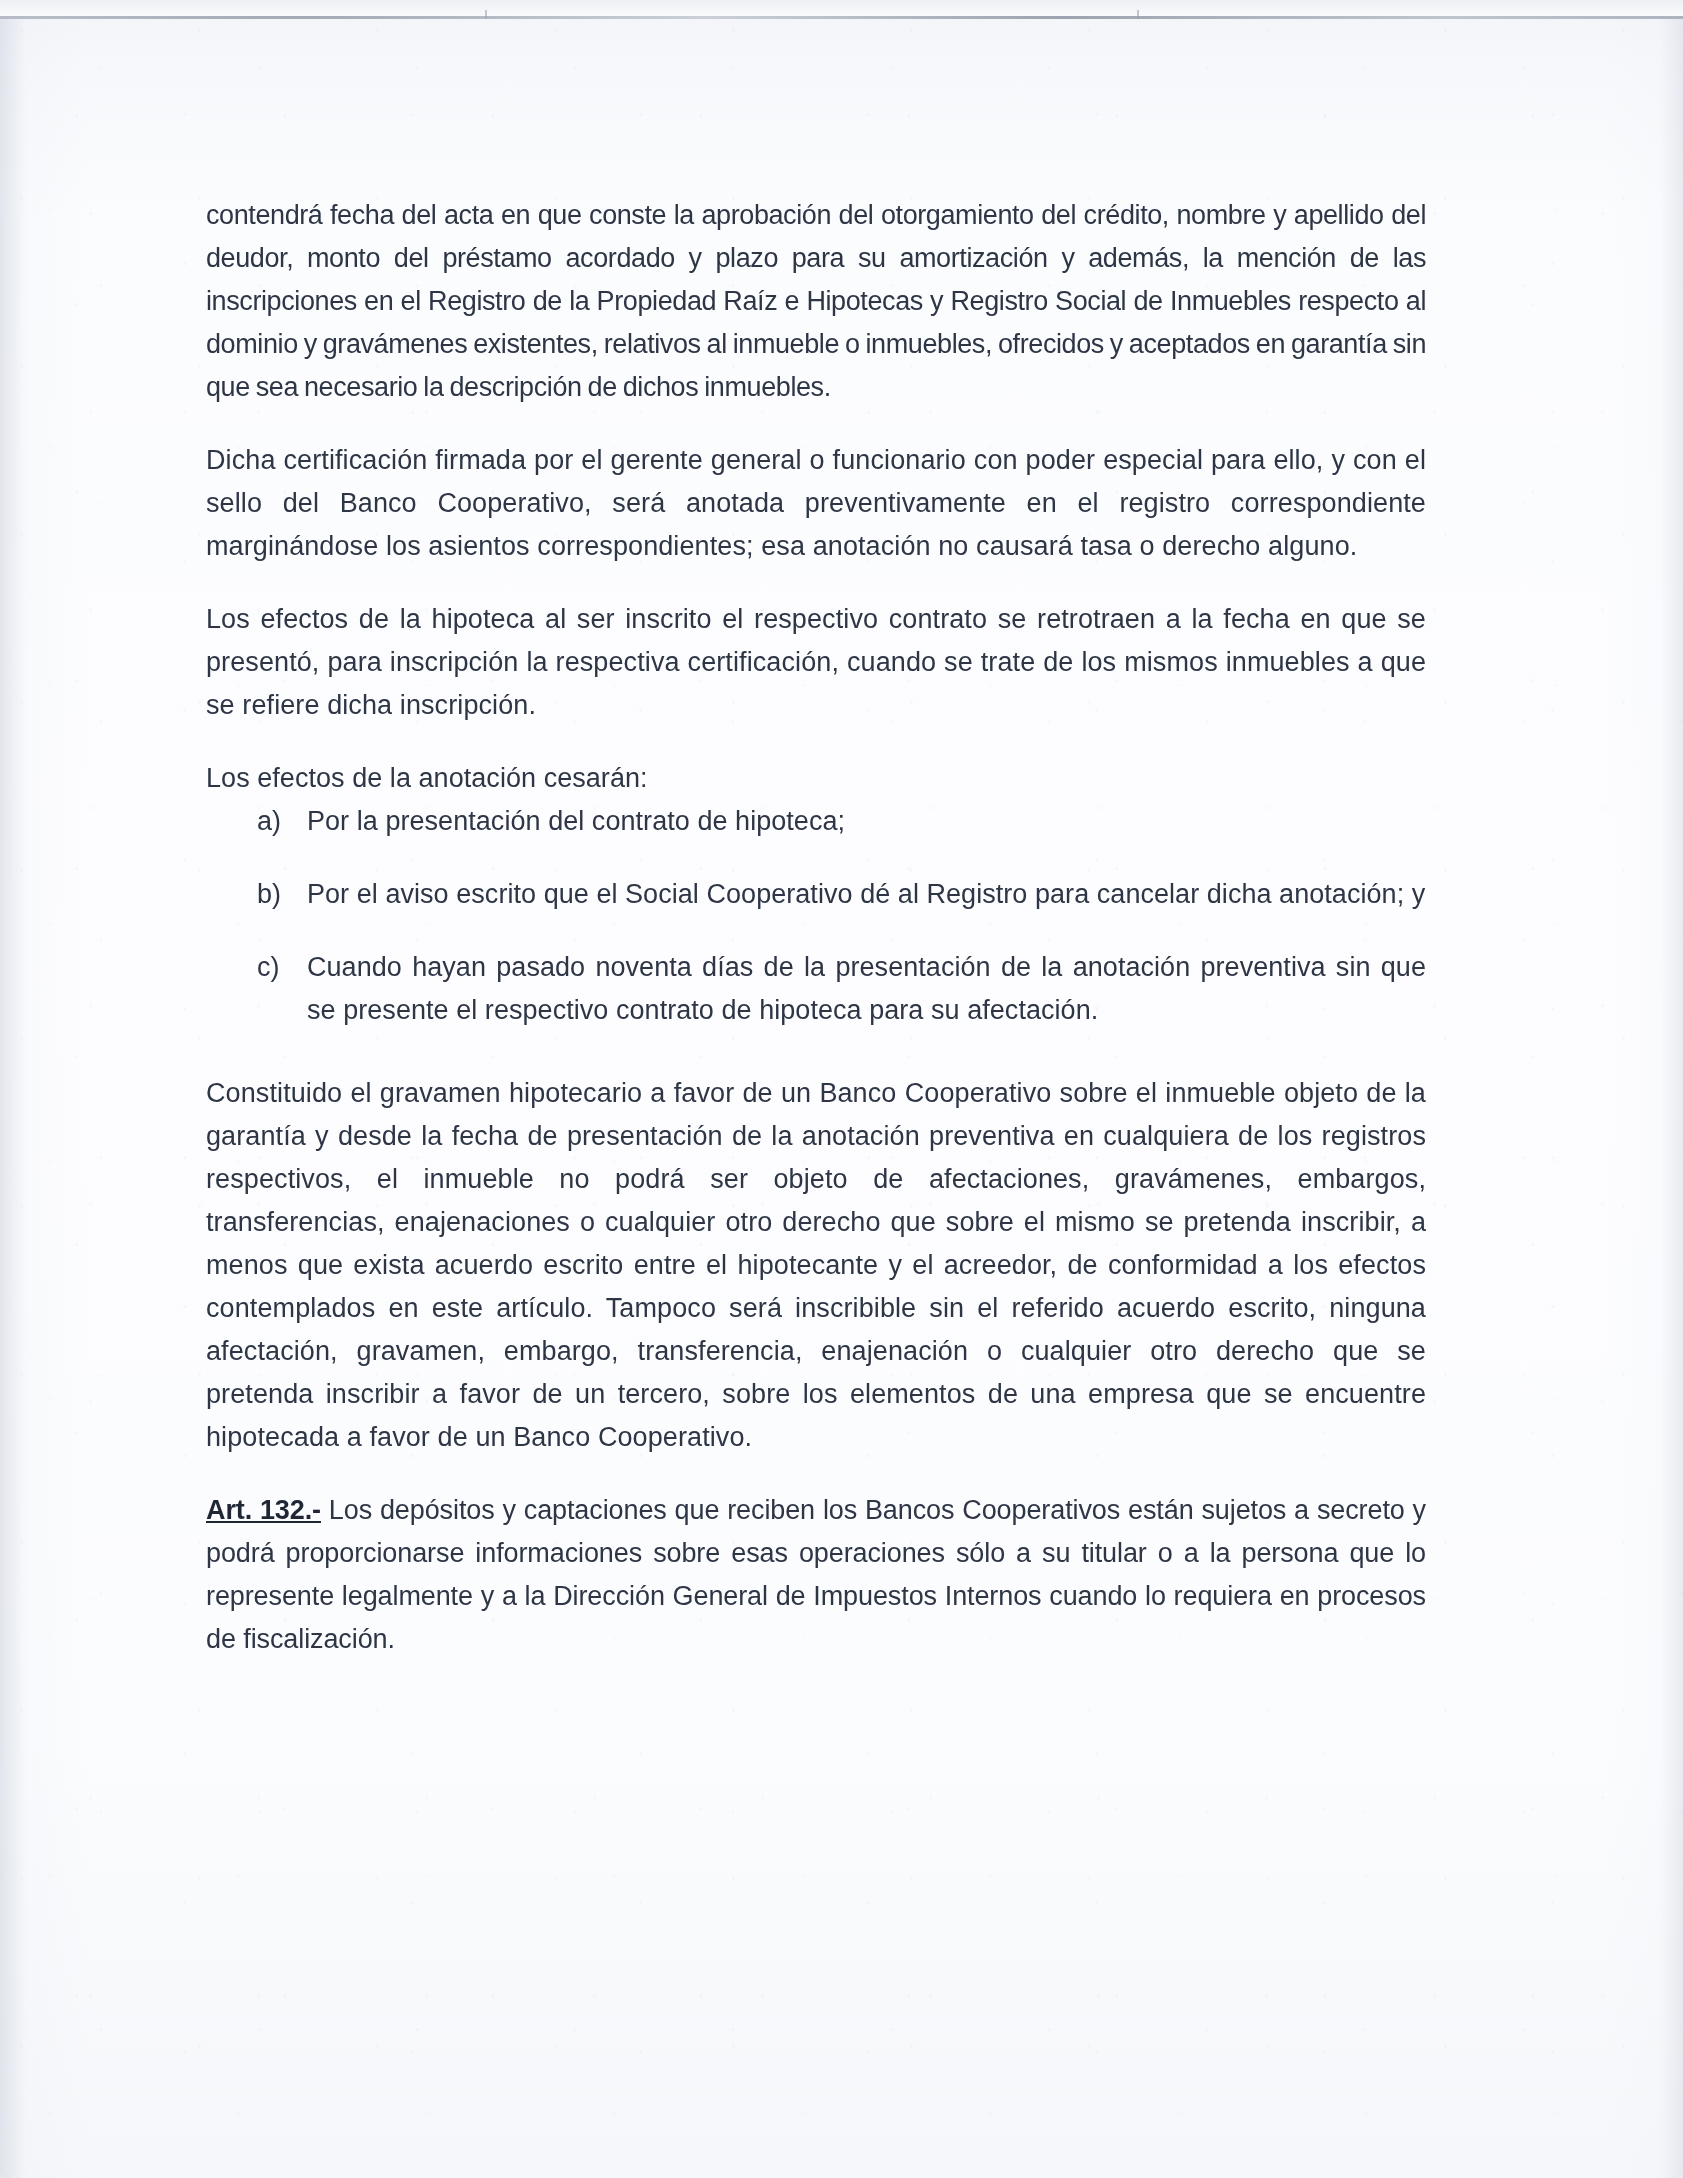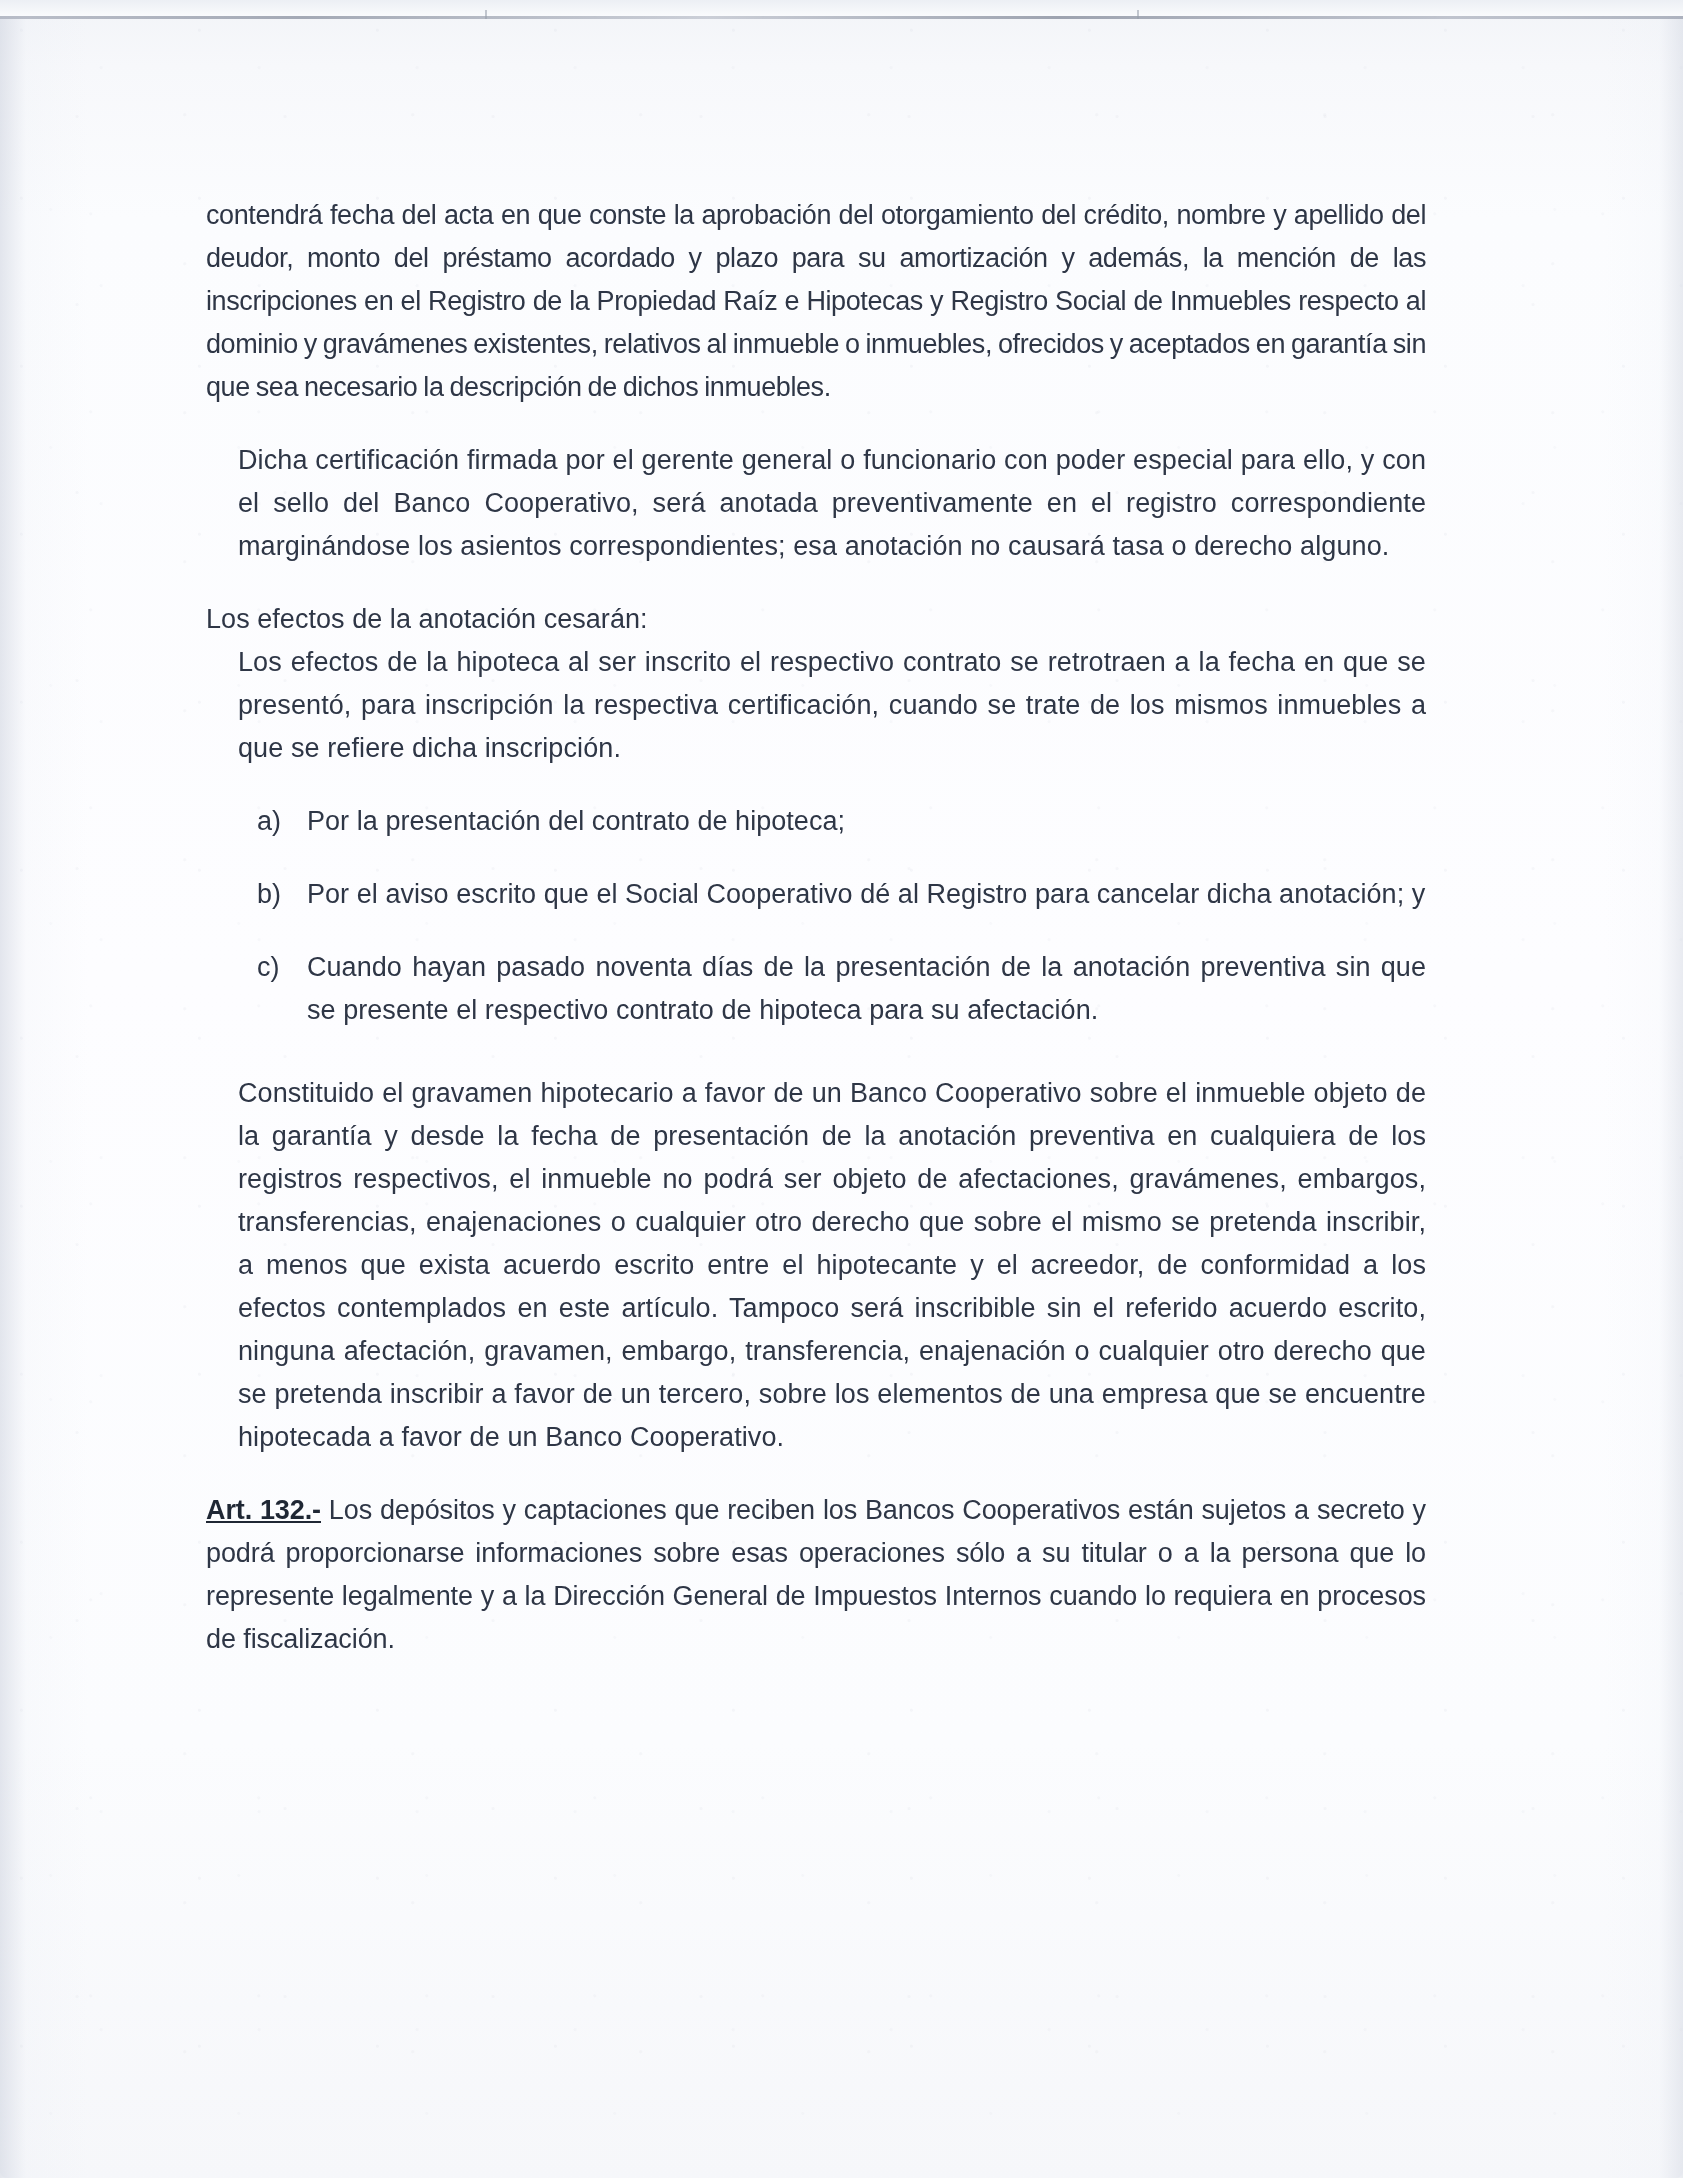--- a/index.html
+++ b/index.html
@@ -89,21 +89,21 @@
     letter-spacing: 0.05px;
     -webkit-font-smoothing: antialiased;
   }
 
   .para {
     margin: 0 0 30px 0;
     text-align: justify;
     text-justify: inter-word;
   }
   .para.tight { letter-spacing: -0.4px; word-spacing: -1.2px; }
-  .para.loose { letter-spacing: 0.1px; margin-left: 32px; }
+  .para.loose { letter-spacing: 0.1px; }
   .para.nogap { margin-bottom: 0; }
 
   
   .list {
     margin: 0;
     padding: 0;
     list-style: none;
   }
   .list-item {
     display: flex;
@@ -163,23 +163,23 @@
   <div class="scan-top-rule"></div>
   <div class="tick" style="left:485px;"></div>
   <div class="tick" style="left:1137px;"></div>
 
   <div id="doc-body">
 
     <p class="para tight">contendrá fecha del acta en que conste la aprobación del otorgamiento del crédito, nombre y apellido del deudor, monto del préstamo acordado y plazo para su amortización y además, la mención de las inscripciones en el Registro de la Propiedad Raíz e Hipotecas y Registro Social de Inmuebles respecto al dominio y gravámenes existentes, relativos al inmueble o inmuebles, ofrecidos y aceptados en garantía sin que sea necesario la descripción de dichos inmuebles.</p>
 
     <p class="para loose">Dicha certificación firmada por el gerente general o funcionario con poder especial para ello, y con el sello del Banco Cooperativo, será anotada preventivamente en el registro correspondiente marginándose los asientos correspondientes; esa anotación no causará tasa o derecho alguno.</p>
 
+    <p class="para loose">Los efectos de la hipoteca al ser inscrito el respectivo contrato se retrotraen a la fecha en que se presentó, para inscripción la respectiva certificación, cuando se trate de los mismos inmuebles a que se refiere dicha inscripción.</p>
+
     <p class="para nogap">Los efectos de la anotación cesarán:</p>
-
-    <p class="para loose">Los efectos de la hipoteca al ser inscrito el respectivo contrato se retrotraen a la fecha en que se presentó, para inscripción la respectiva certificación, cuando se trate de los mismos inmuebles a que se refiere dicha inscripción.</p>
 
     <ul class="list">
       <li class="list-item first">
         <span class="marker">a)</span>
         <span class="item-text">Por la presentación del contrato de hipoteca;</span>
       </li>
       <li class="list-item">
         <span class="marker">b)</span>
         <span class="item-text">Por el aviso escrito que el Social Cooperativo dé al Registro para cancelar dicha anotación; y</span>
       </li>

